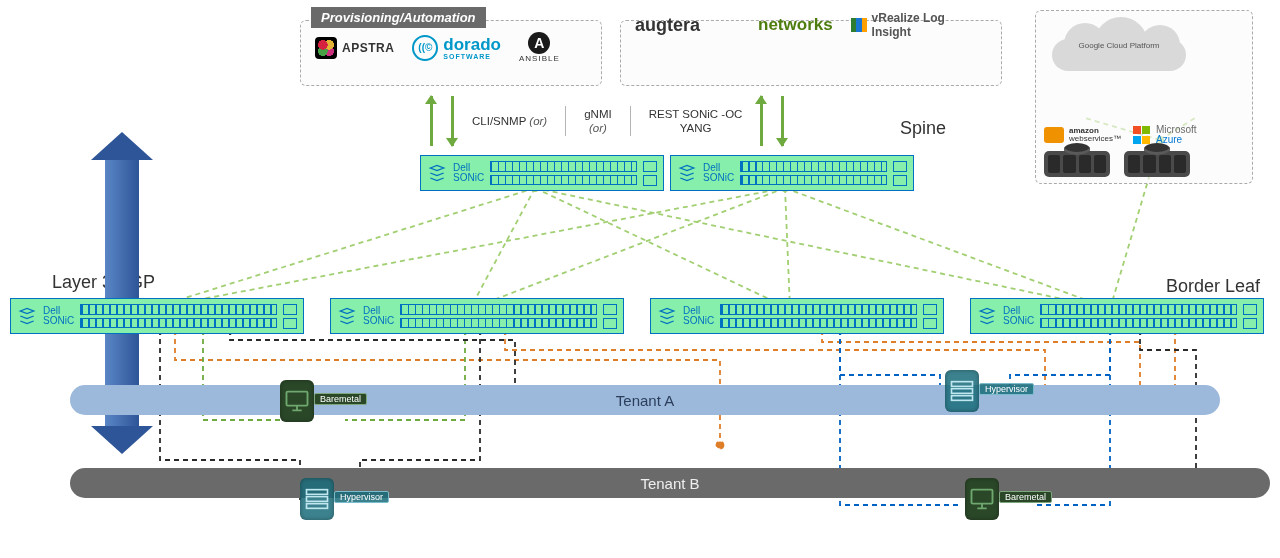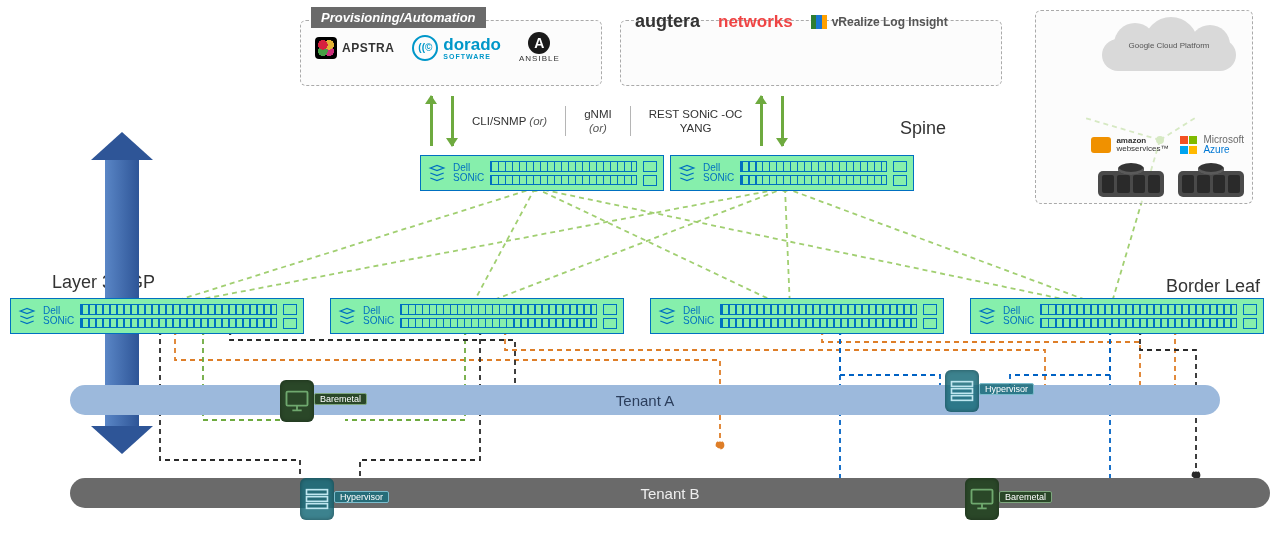--- a/index.html
+++ b/index.html
@@ -70,21 +70,21 @@
     border: 2px solid #0097c9;
     display: flex; align-items: center; justify-content: center;
     color: #0097c9; font-size: 10px; font-weight: 700;
   }
   .logo-ansible {
     width: 22px; height: 22px; border-radius: 50%;
     background: #1a1a1a; color: #fff; font-size: 14px; font-weight: 700;
     display: flex; align-items: center; justify-content: center;
   }
   .txt-blue { color: #0097c9; }
-  .txt-orange { color: #ef4444; }
+  .txt-orange { color: #4d7c0f; margin-left: 40px; }
   .ansible-sub { font-size: 8px; font-weight: 400; letter-spacing: 1px; }
   .vri-icon { width: 16px; height: 14px;
     background: linear-gradient(90deg,#2e7d32 33%,#1976d2 33% 66%,#ffa000 66%); }
   
   .proto {
     font-size: 11.5px; color:#333; text-align:center; line-height:1.25;
   }
   .proto em { font-style: italic; color:#555; }
   .proto-divider { border-left:1px solid #b5b5b5; height:30px; }
   
@@ -154,21 +154,21 @@
   .host .screen svg { width:34px; height:28px; }
   .host .tag {
     margin-top:-4px; padding:0 5px; font-size:9px;
     border-radius:2px; color:#fff;
   }
   .host.bm .tag { background:#2a4728; border:1px solid #7ea77e; }
   .host.hv .tag { background: var(--teal); border:1px solid #7bbccc; }
   
   .cloud-panel {
     border:1px dashed #aaa; border-radius:6px; background:rgba(250,250,250,.6);
-    display:flex; flex-direction:column; align-items:flex-end; gap:16px;
+    display:flex; flex-direction:column; align-items:flex-start; gap:6px;
     padding:6px 8px;
   }
   .cloud-shape {
     position:relative; width:150px; height:56px;
   }
   .cloud-shape .base {
     position:absolute; left:8px; right:8px; bottom:2px; height:32px;
     background:#d9d9d9; border-radius:18px;
   }
   .cloud-shape .p1,.cloud-shape .p2,.cloud-shape .p3{
@@ -450,21 +450,21 @@
     </div>
   <div class="ind">
       <span></span>
       <span></span>
     </div>
 </div>
 
 <div class="abs tenant a" style="left:70px; top:385px; width:1150px;">
   <span>Tenant A</span>
 </div>
-<div class="abs tenant b" style="left:70px; top:478px; width:1200px;">
+<div class="abs tenant b" style="left:70px; top:468px; width:1200px;">
   <span>Tenant B</span>
 </div>
 
 <div class="abs host bm" style="left:280px; top:380px;">
   <div class="screen">
     <svg viewBox="0 0 24 24" fill="none" stroke="#6fa86e" stroke-width="1.6">
       <rect x="3" y="4" width="18" height="12" rx="1"></rect>
         <path d="M8 20h8M12 16v4"></path>
       </svg>
   </div>

